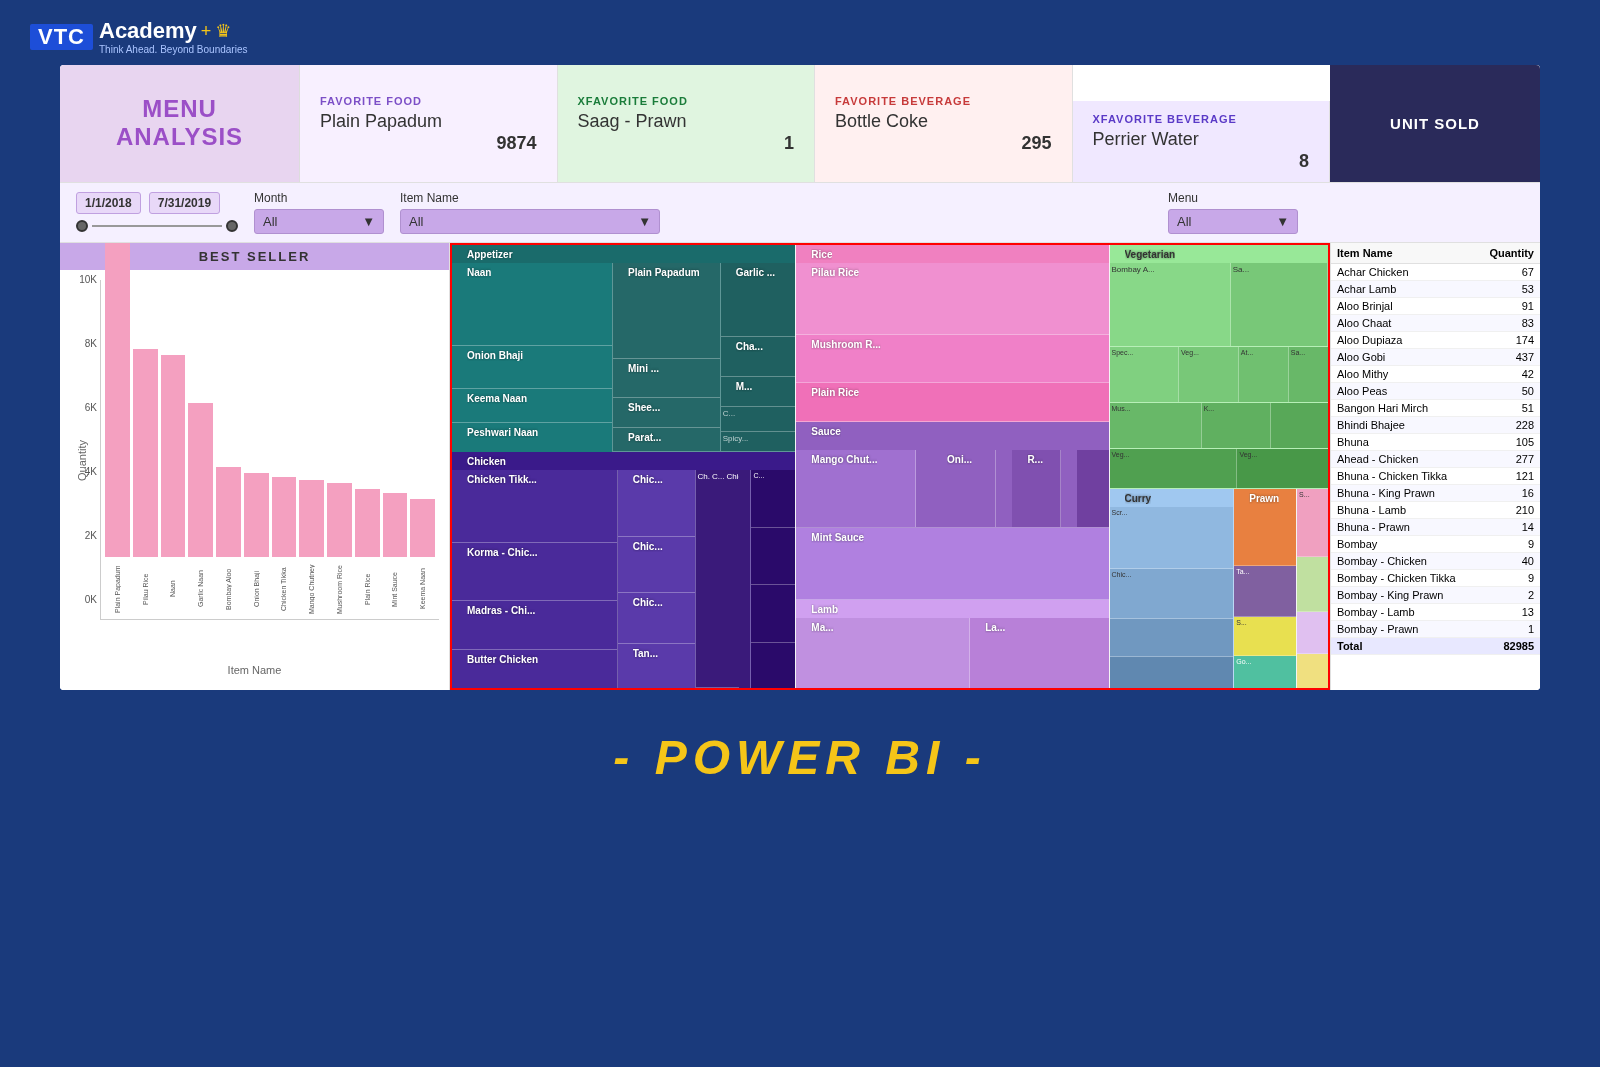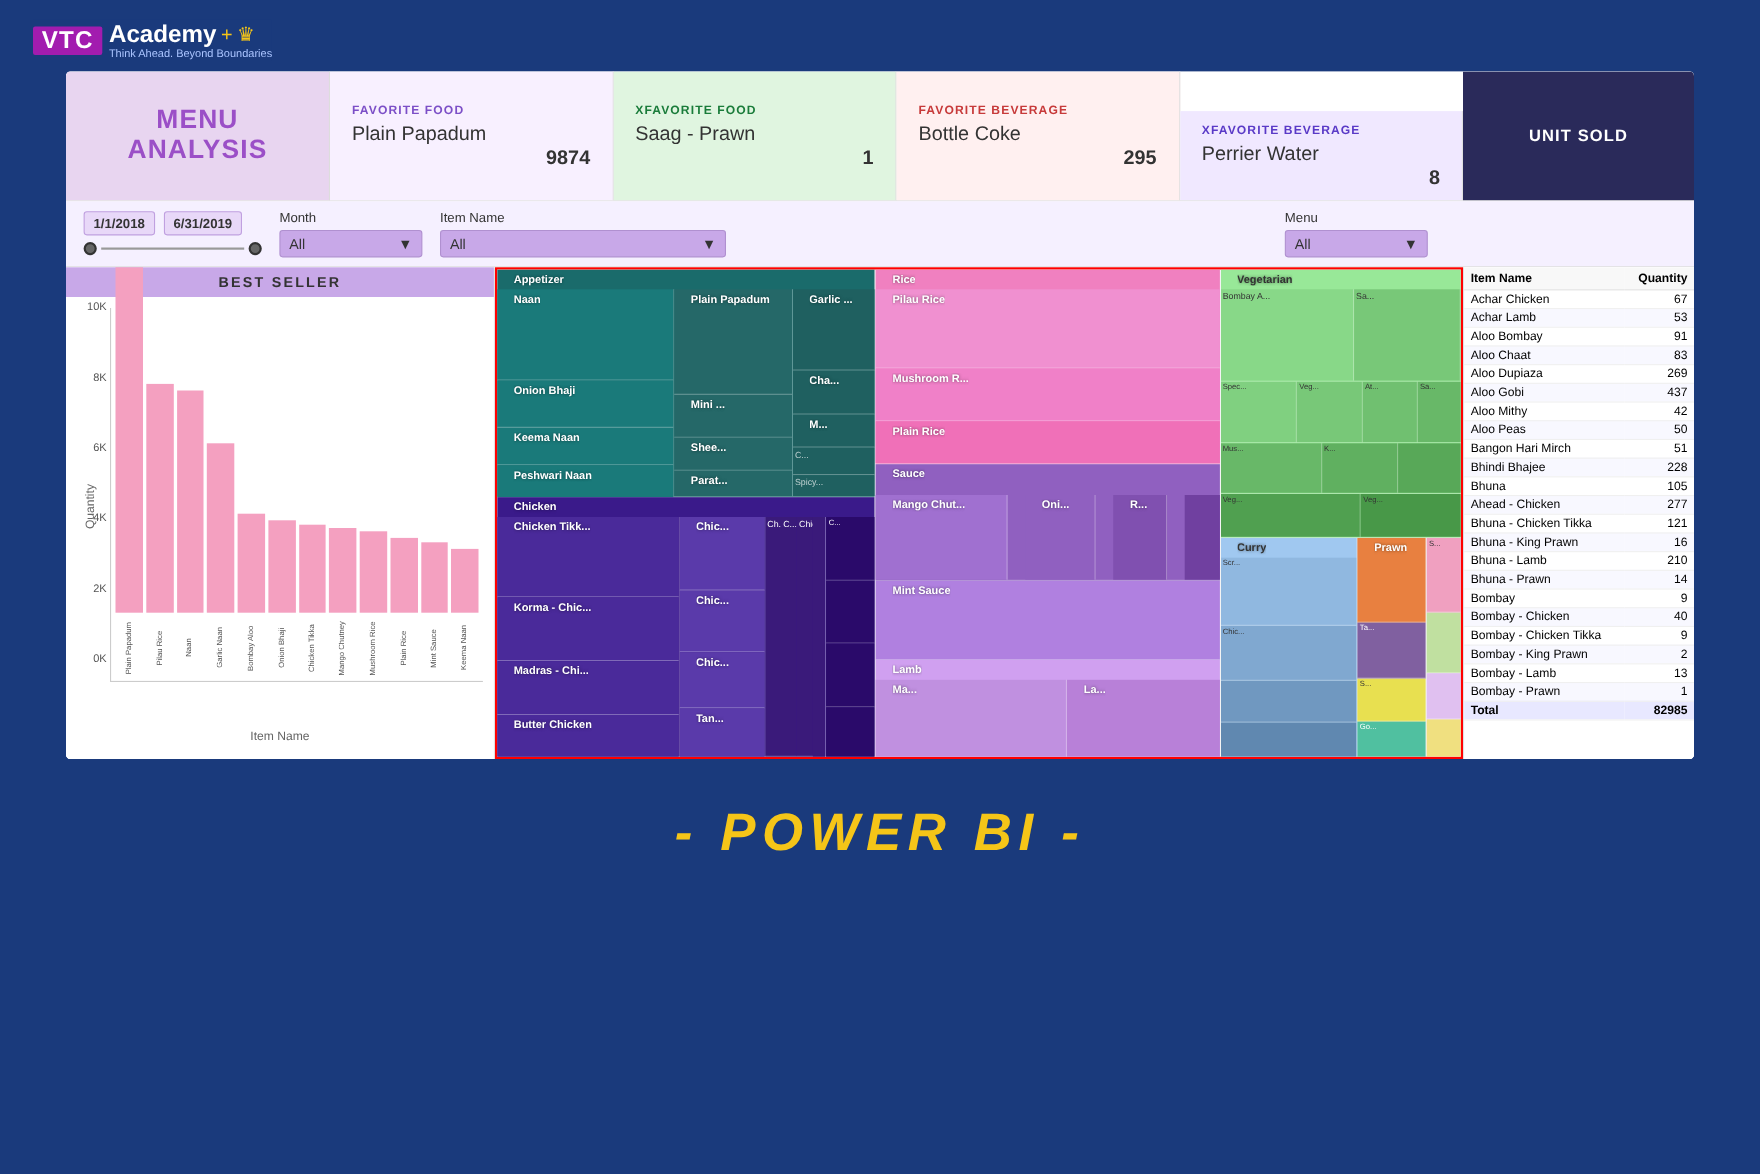--- a/index.html
+++ b/index.html
@@ -17,21 +17,21 @@
       display: flex;
       align-items: center;
     }
     .logo-box {
       background: #1a3a7c;
       display: flex;
       align-items: center;
       gap: 6px;
     }
     .logo-vtc {
-      background: #a21caf;
+      background: #1d4ed8;
       color: white;
       font-weight: 900;
       font-size: 22px;
       padding: 0 8px;
       letter-spacing: 1px;
       border-radius: 2px;
     }
     .logo-academy {
       color: white;
       font-size: 22px;
@@ -427,21 +427,21 @@
     <div style="width:210px;min-width:210px;background:#2a2a5a;display:flex;align-items:center;justify-content:center;">
       <span style="color:white;font-size:15px;font-weight:700;letter-spacing:1px;">UNIT SOLD</span>
     </div>
   </div>
 
   <div class="filter-row">
 
     <div class="date-filter">
       <div class="date-inputs">
         <span class="date-box">1/1/2018</span>
-        <span class="date-box">6/31/2019</span>
+        <span class="date-box">7/31/2019</span>
       </div>
       <div class="date-slider">
         <span class="slider-dot"></span>
         <div class="slider-line"></div>
         <span class="slider-dot"></span>
       </div>
     </div>
 
     <div class="filter-dropdown">
       <span class="filter-label">Month</span>
@@ -821,30 +821,30 @@
         <tbody id="unit-table-body">
         <tr>
               <td>Achar Chicken</td>
               <td class="right">67</td>
             </tr>
             <tr>
               <td>Achar Lamb</td>
               <td class="right">53</td>
             </tr>
             <tr>
-              <td>Aloo Bombay</td>
+              <td>Aloo Brinjal</td>
               <td class="right">91</td>
             </tr>
             <tr>
               <td>Aloo Chaat</td>
               <td class="right">83</td>
             </tr>
             <tr>
               <td>Aloo Dupiaza</td>
-              <td class="right">269</td>
+              <td class="right">174</td>
             </tr>
             <tr>
               <td>Aloo Gobi</td>
               <td class="right">437</td>
             </tr>
             <tr>
               <td>Aloo Mithy</td>
               <td class="right">42</td>
             </tr>
             <tr>

